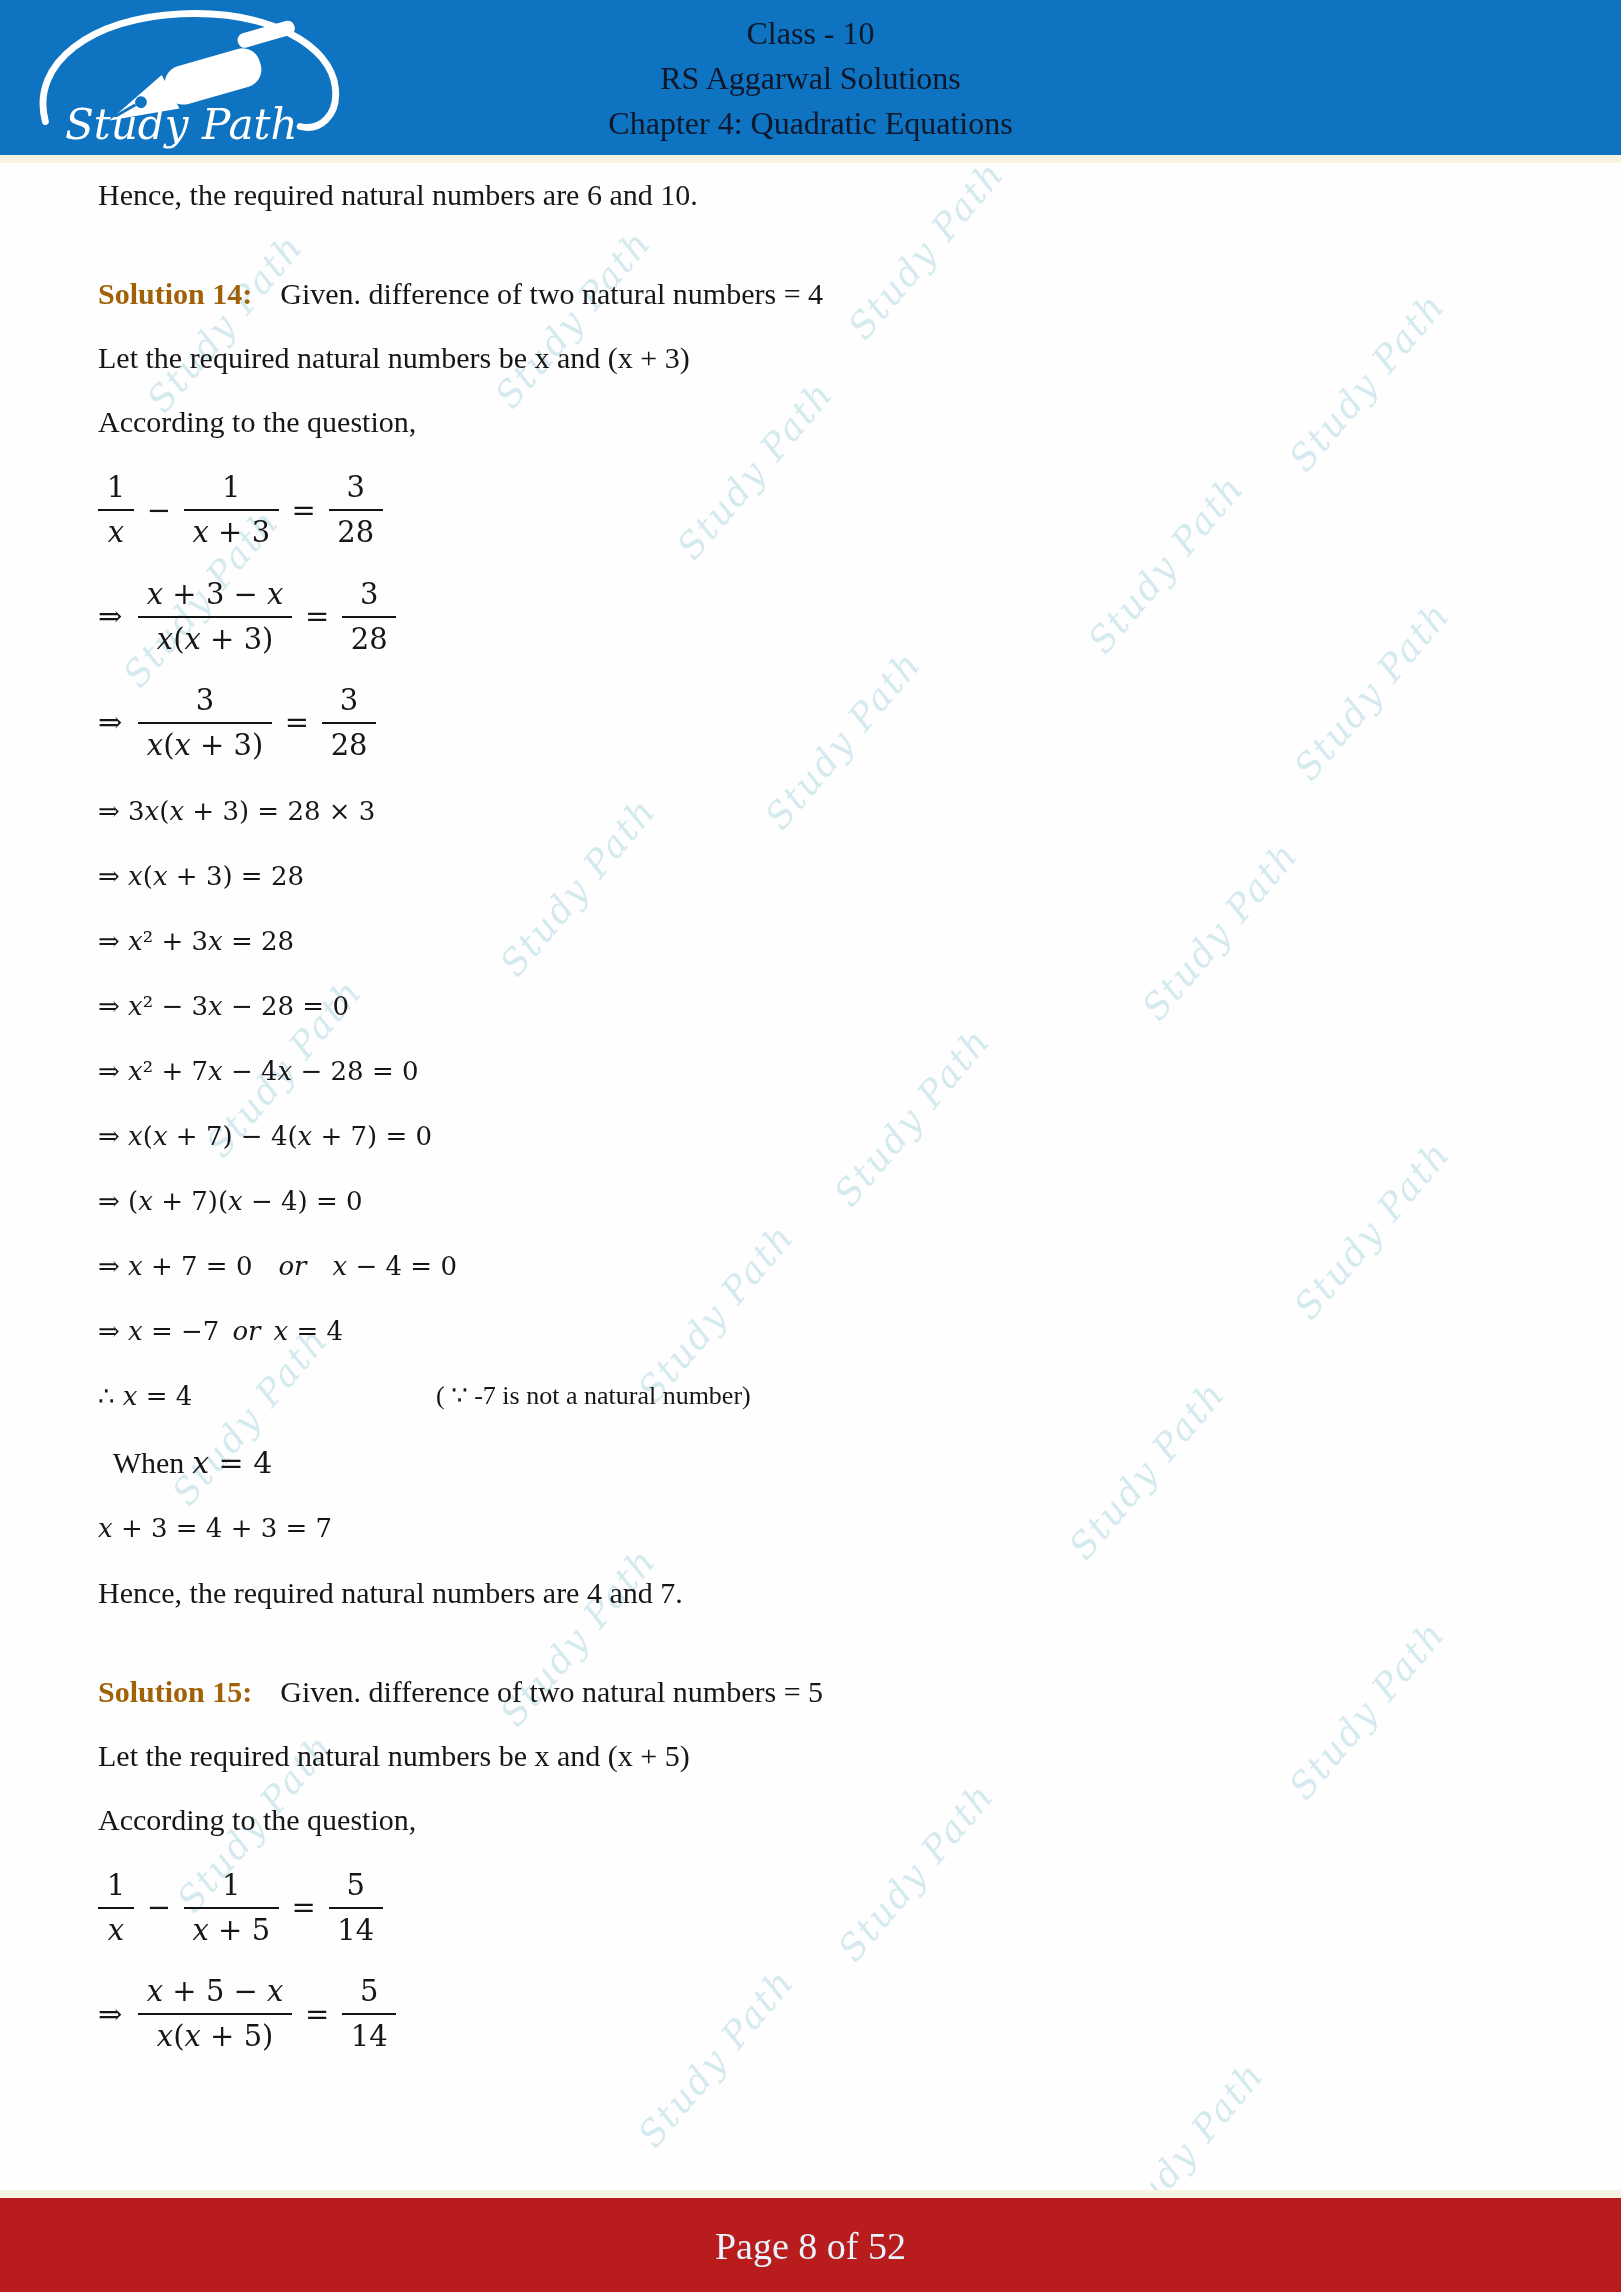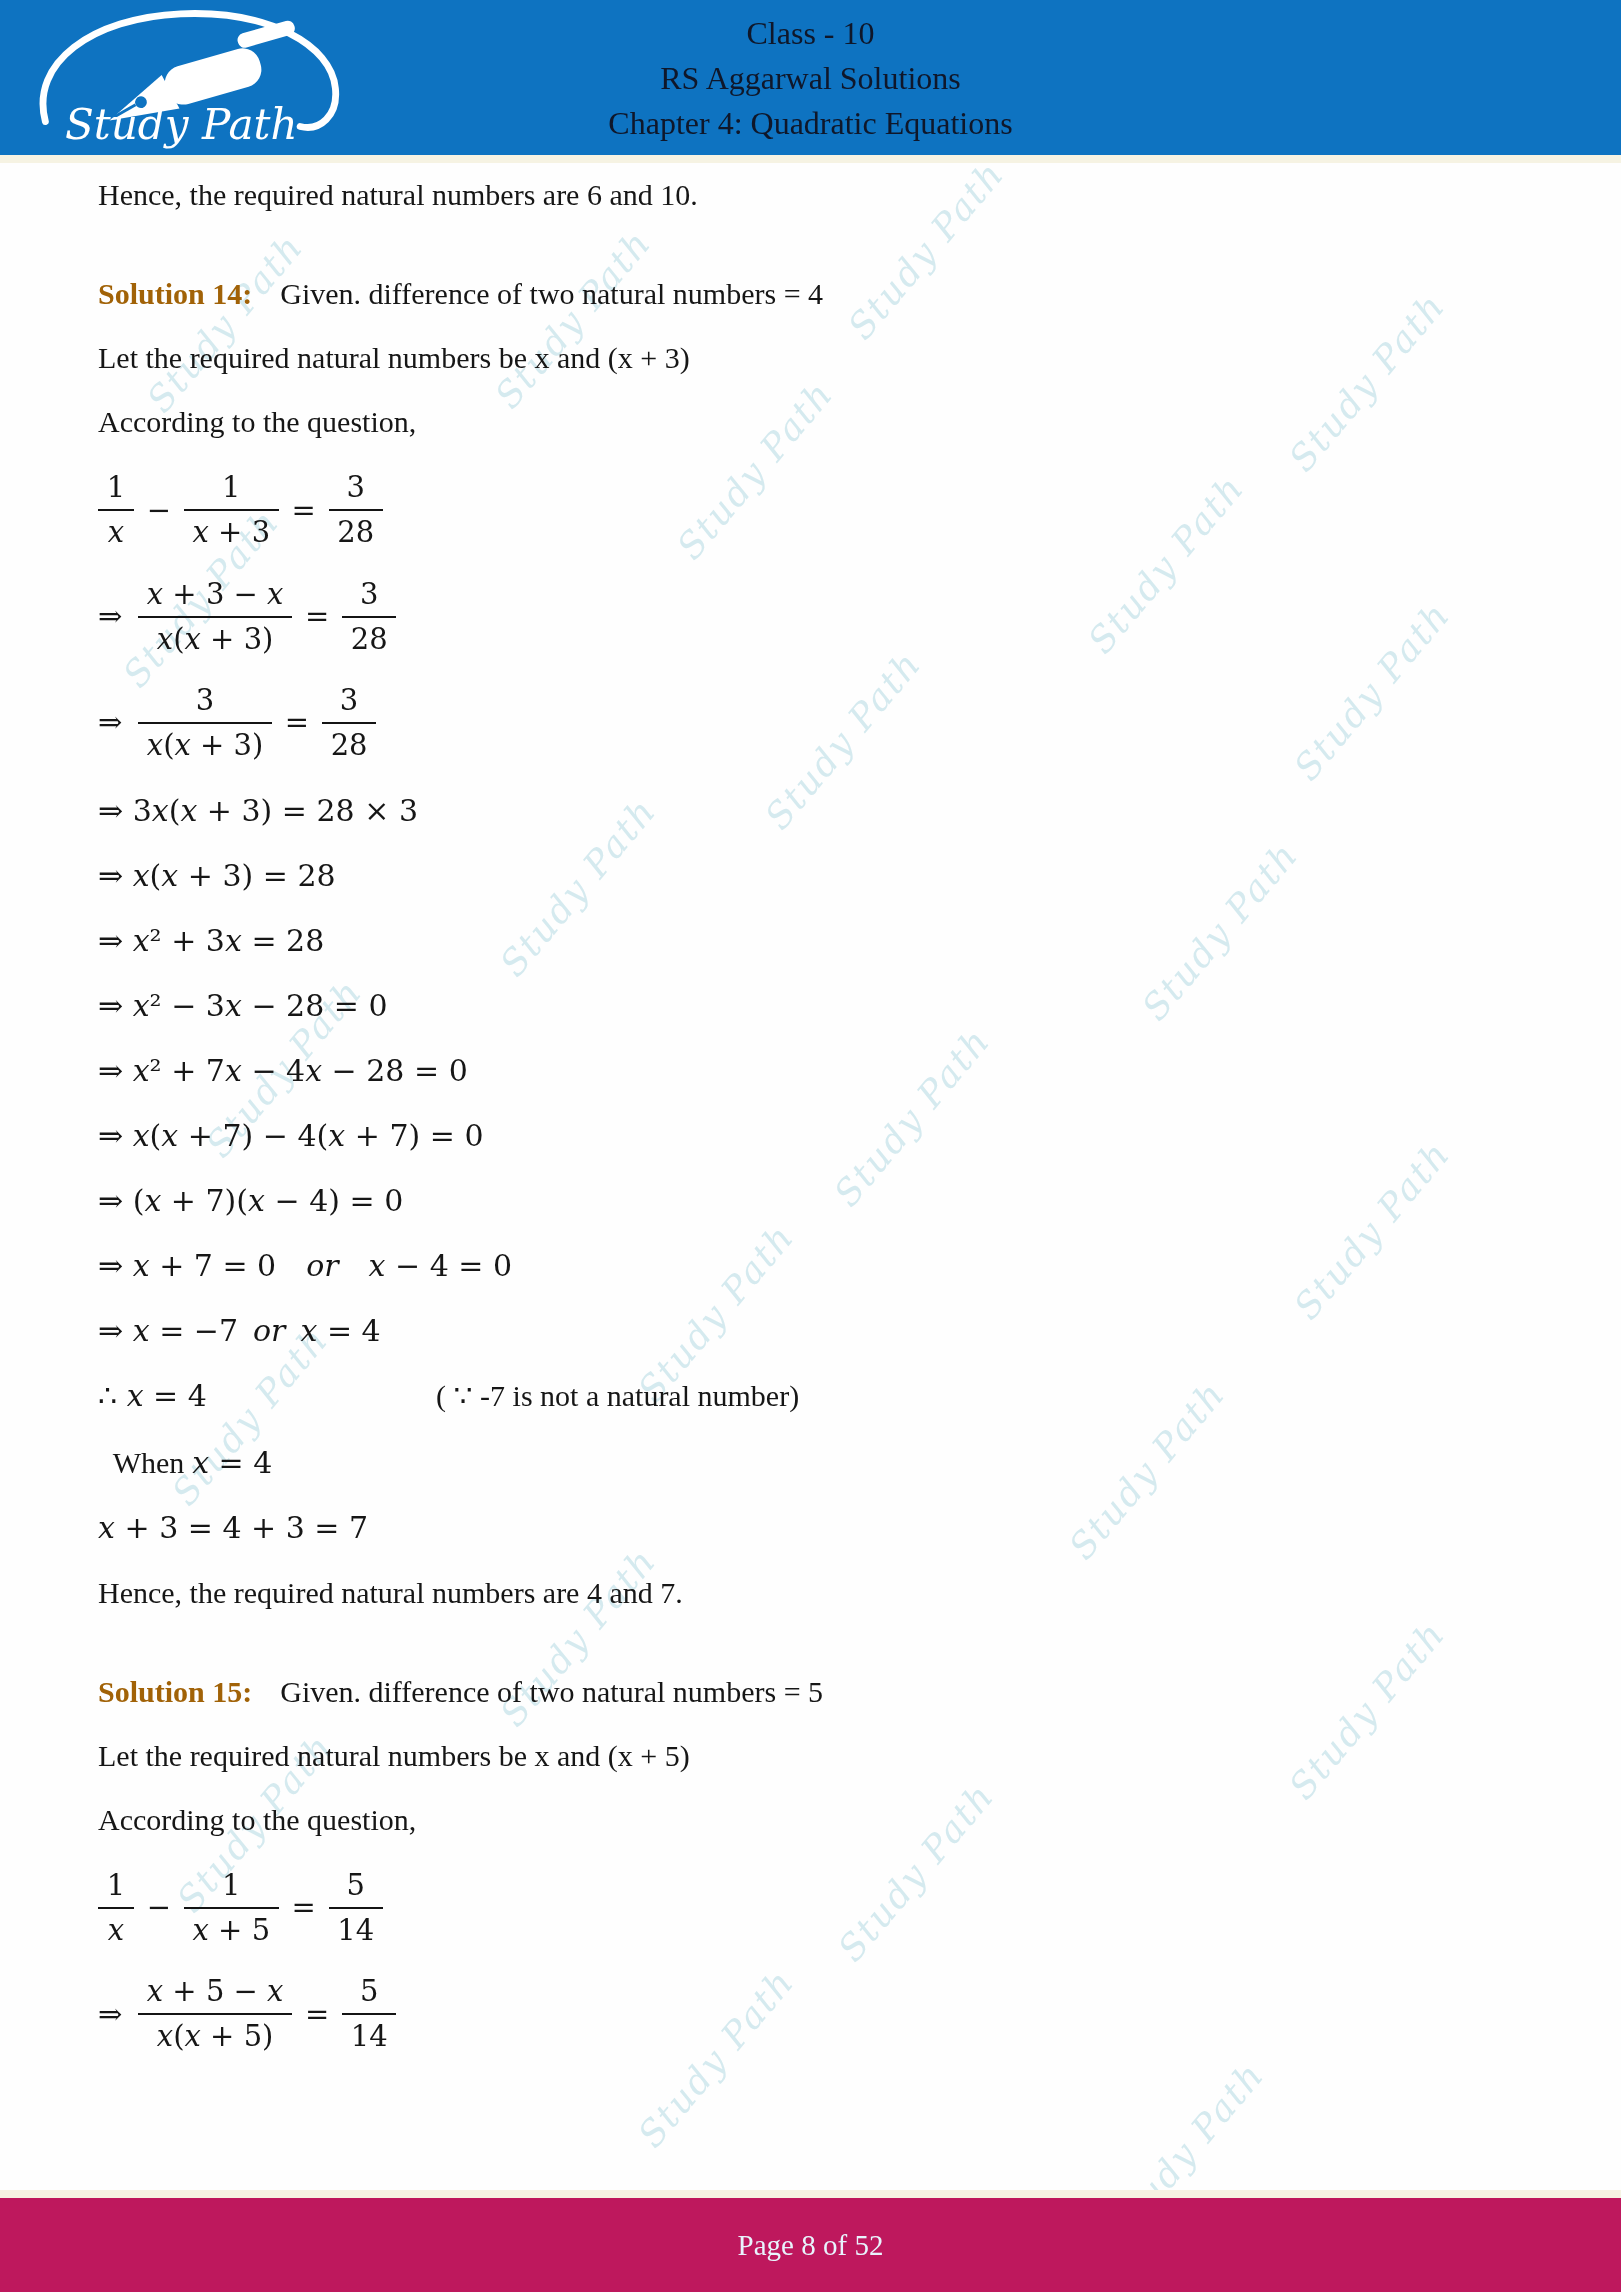--- a/index.html
+++ b/index.html
@@ -53,21 +53,21 @@
     padding:0 39px 0 98px;
     z-index:1;
   }
   .para { margin:28px 0; font-size:30px; line-height:36px; }
   .intro { margin-top:14.7px; }
   .heading { margin-top:63px; }
   .sol-label { color:#a16207; font-weight:bold; margin-right:28px; }
 
   .math-line {
     margin:29px 0;
-    font-size:30px; line-height:36px;
+    font-size:26px; line-height:36px;
     font-family:"DejaVu Serif", serif;
   }
   .indent { padding-left:14.7px;margin-top:31px; }
 
   .frac-eq {
     display:flex; align-items:center;
     margin:23.5px 0;
     font-size:29px;
     font-family:"DejaVu Serif", serif;
   }
@@ -81,24 +81,24 @@
   .conc-left { width:338px; flex:0 0 338px; }
   .conc-right { font-family:"Liberation Serif", serif; }
 
   .when-math { font-family:"DejaVu Serif", serif; margin-left:7.8px; }
 
   i.mi { font-style:italic; font-family:"DejaVu Serif", serif; }
 
   
   .footer {
     height:95px; flex:0 0 95px;
-    background:#be185d;
+    background:#b91c1c;
     color:#e8f4fd;
     display:flex; align-items:center; justify-content:center;
-    font-size:29px;
+    font-size:38px;
     font-family:"Liberation Serif", serif;
     z-index:2; position:relative;
   }
 </style>
 </head>
 <body>
 
 <div class="page">
 
   <div class="wm" style="left:225px; top:323px;">Study Path</div>

